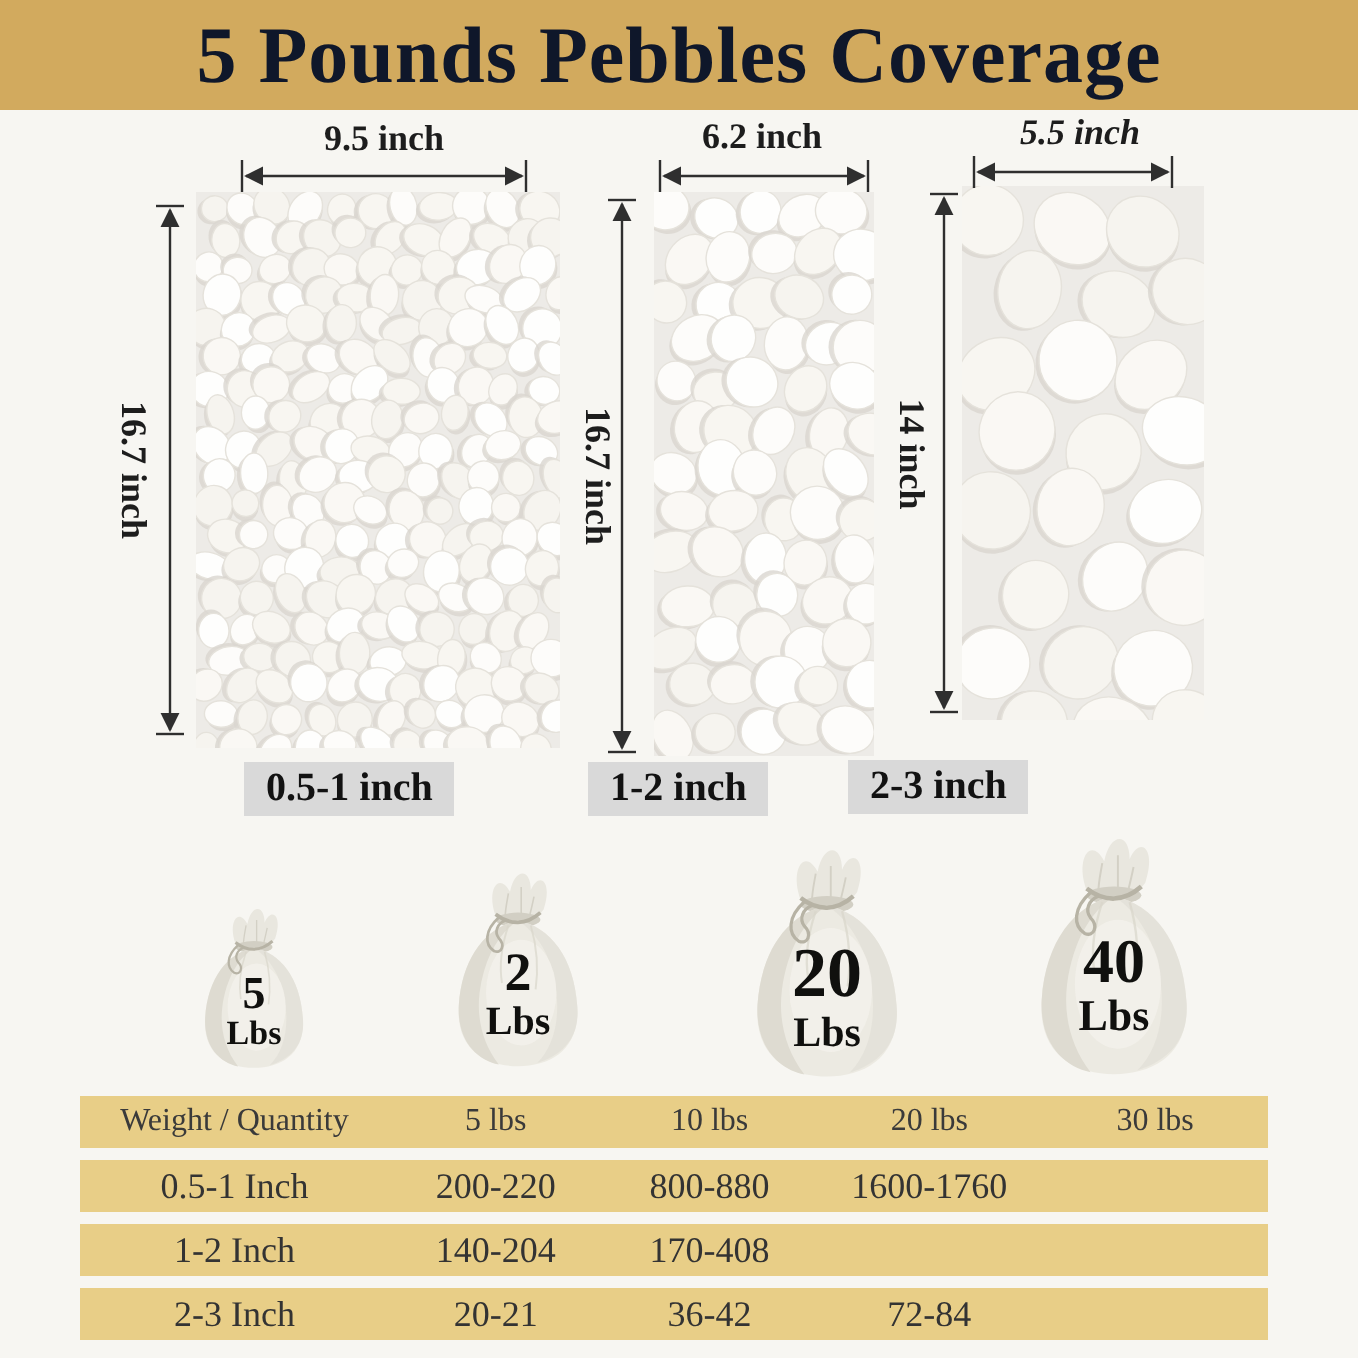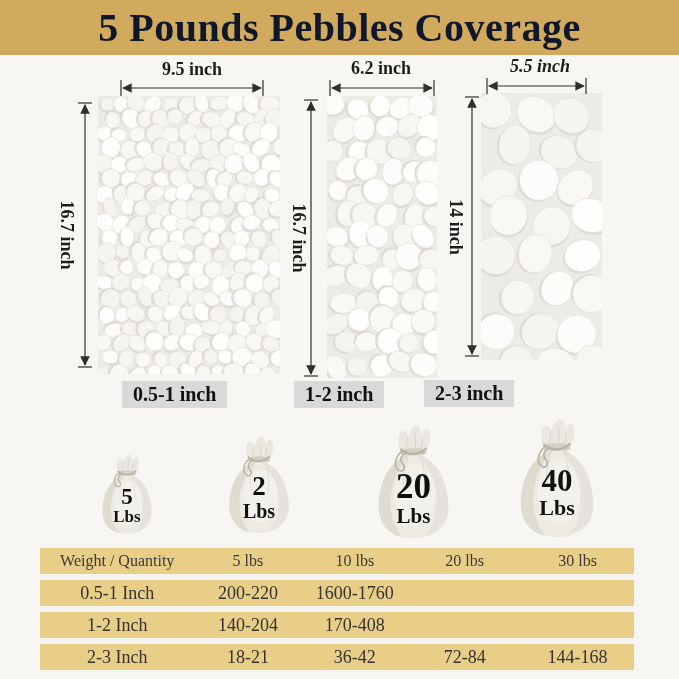--- a/index.html
+++ b/index.html
@@ -813,29 +813,29 @@
     <div class="trow thead">
       <span>Weight / Quantity</span>
       <span>5 lbs</span>
       <span>10 lbs</span>
       <span>20 lbs</span>
       <span>30 lbs</span>
     </div>
     <div class="trow tdata">
       <span>0.5-1 Inch</span>
       <span>200-220</span>
+      <span>800-880</span>
       <span>1600-1760</span>
     </div>
     <div class="trow tdata">
       <span>1-2 Inch</span>
       <span>140-204</span>
       <span>170-408</span>
     </div>
     <div class="trow tdata">
       <span>2-3 Inch</span>
-      <span>18-21</span>
+      <span>20-21</span>
       <span>36-42</span>
       <span>72-84</span>
-      <span>144-168</span>
     </div>
   </div>
 
 </div>
 
 </body></html>

